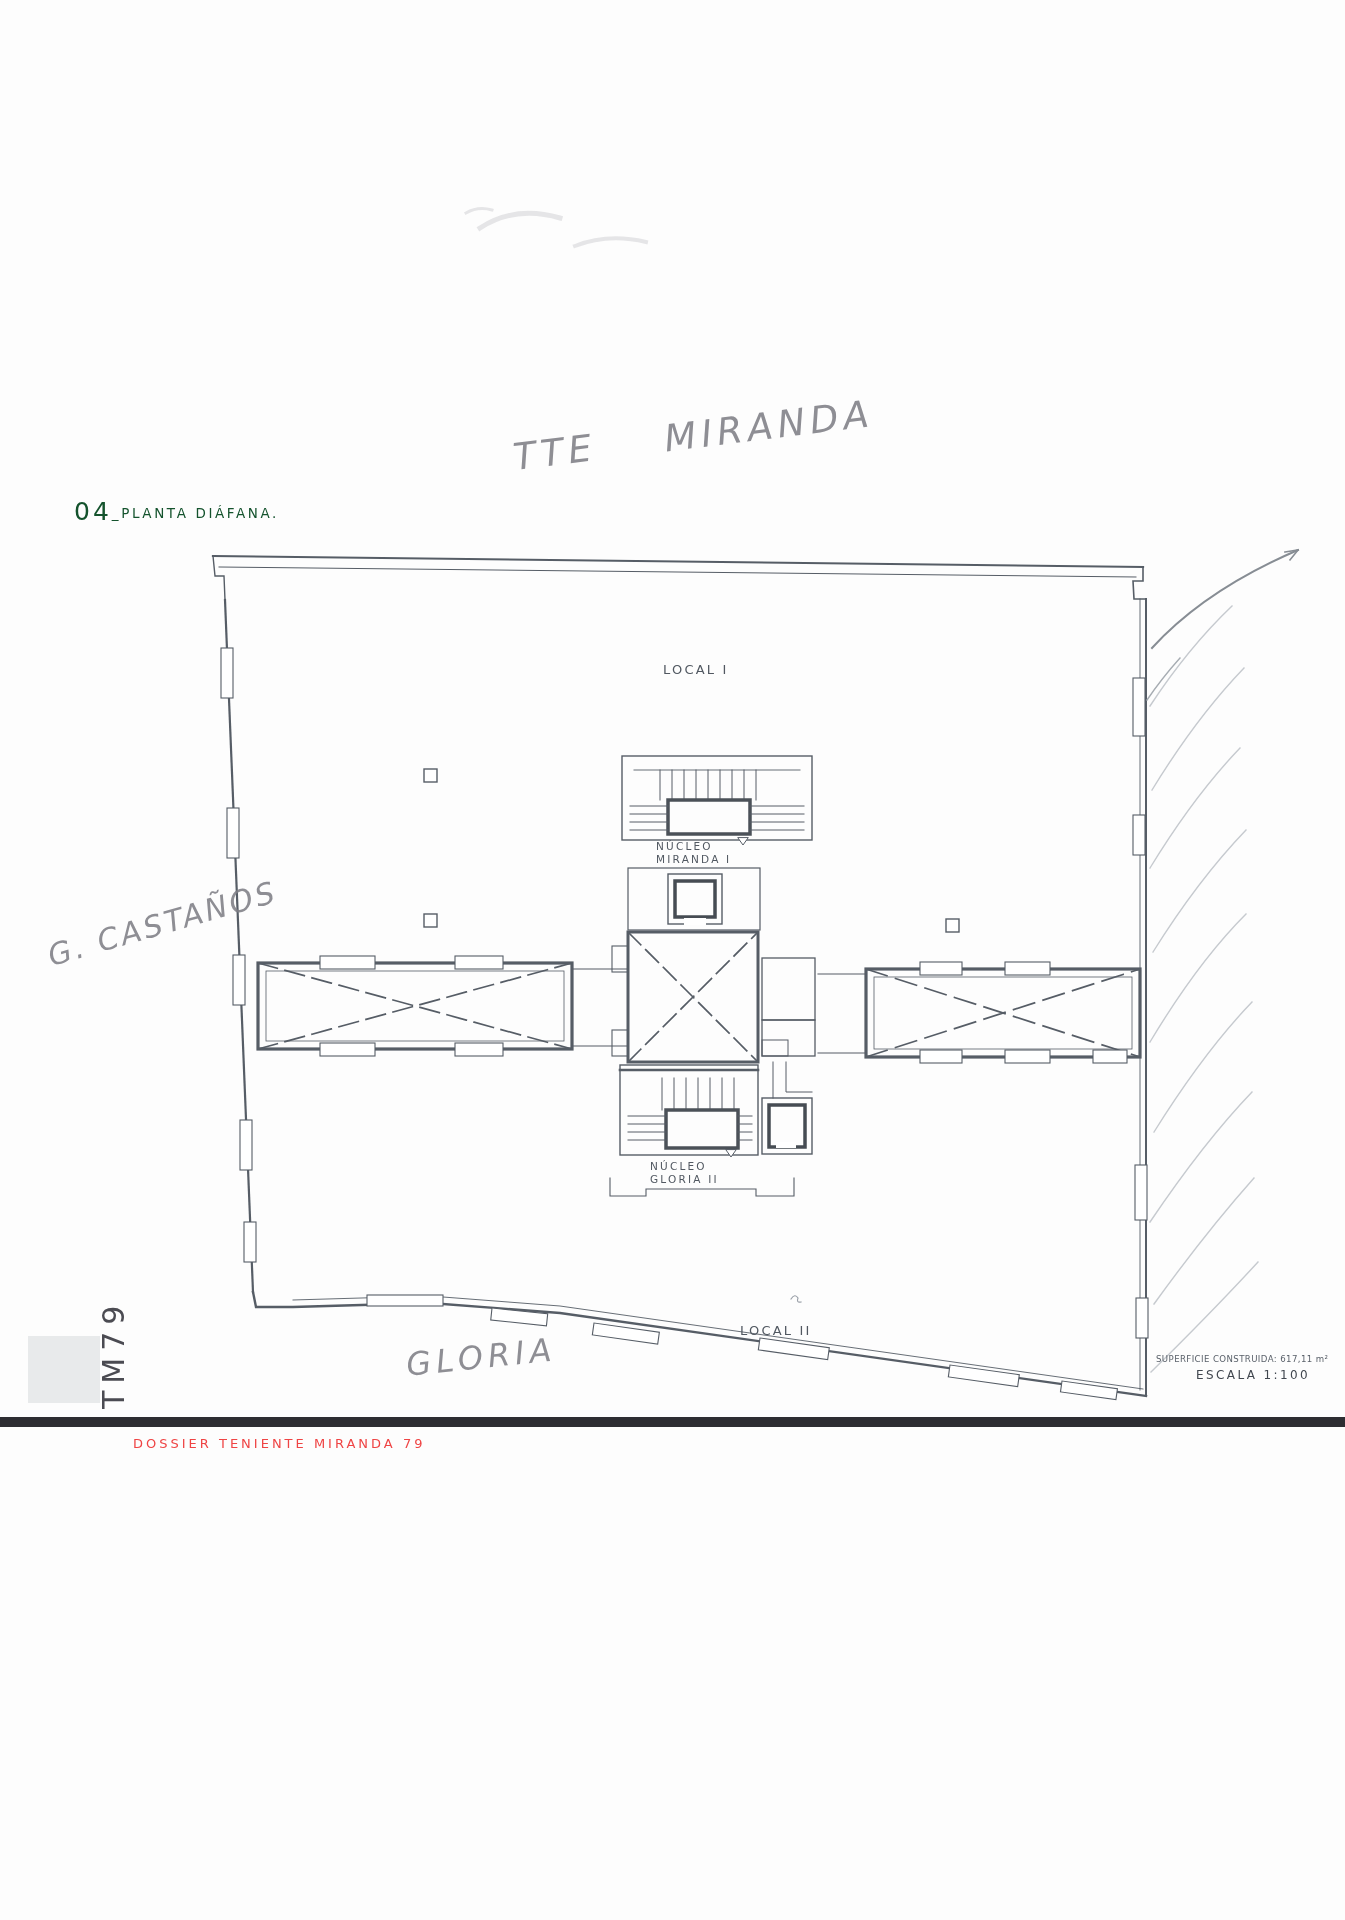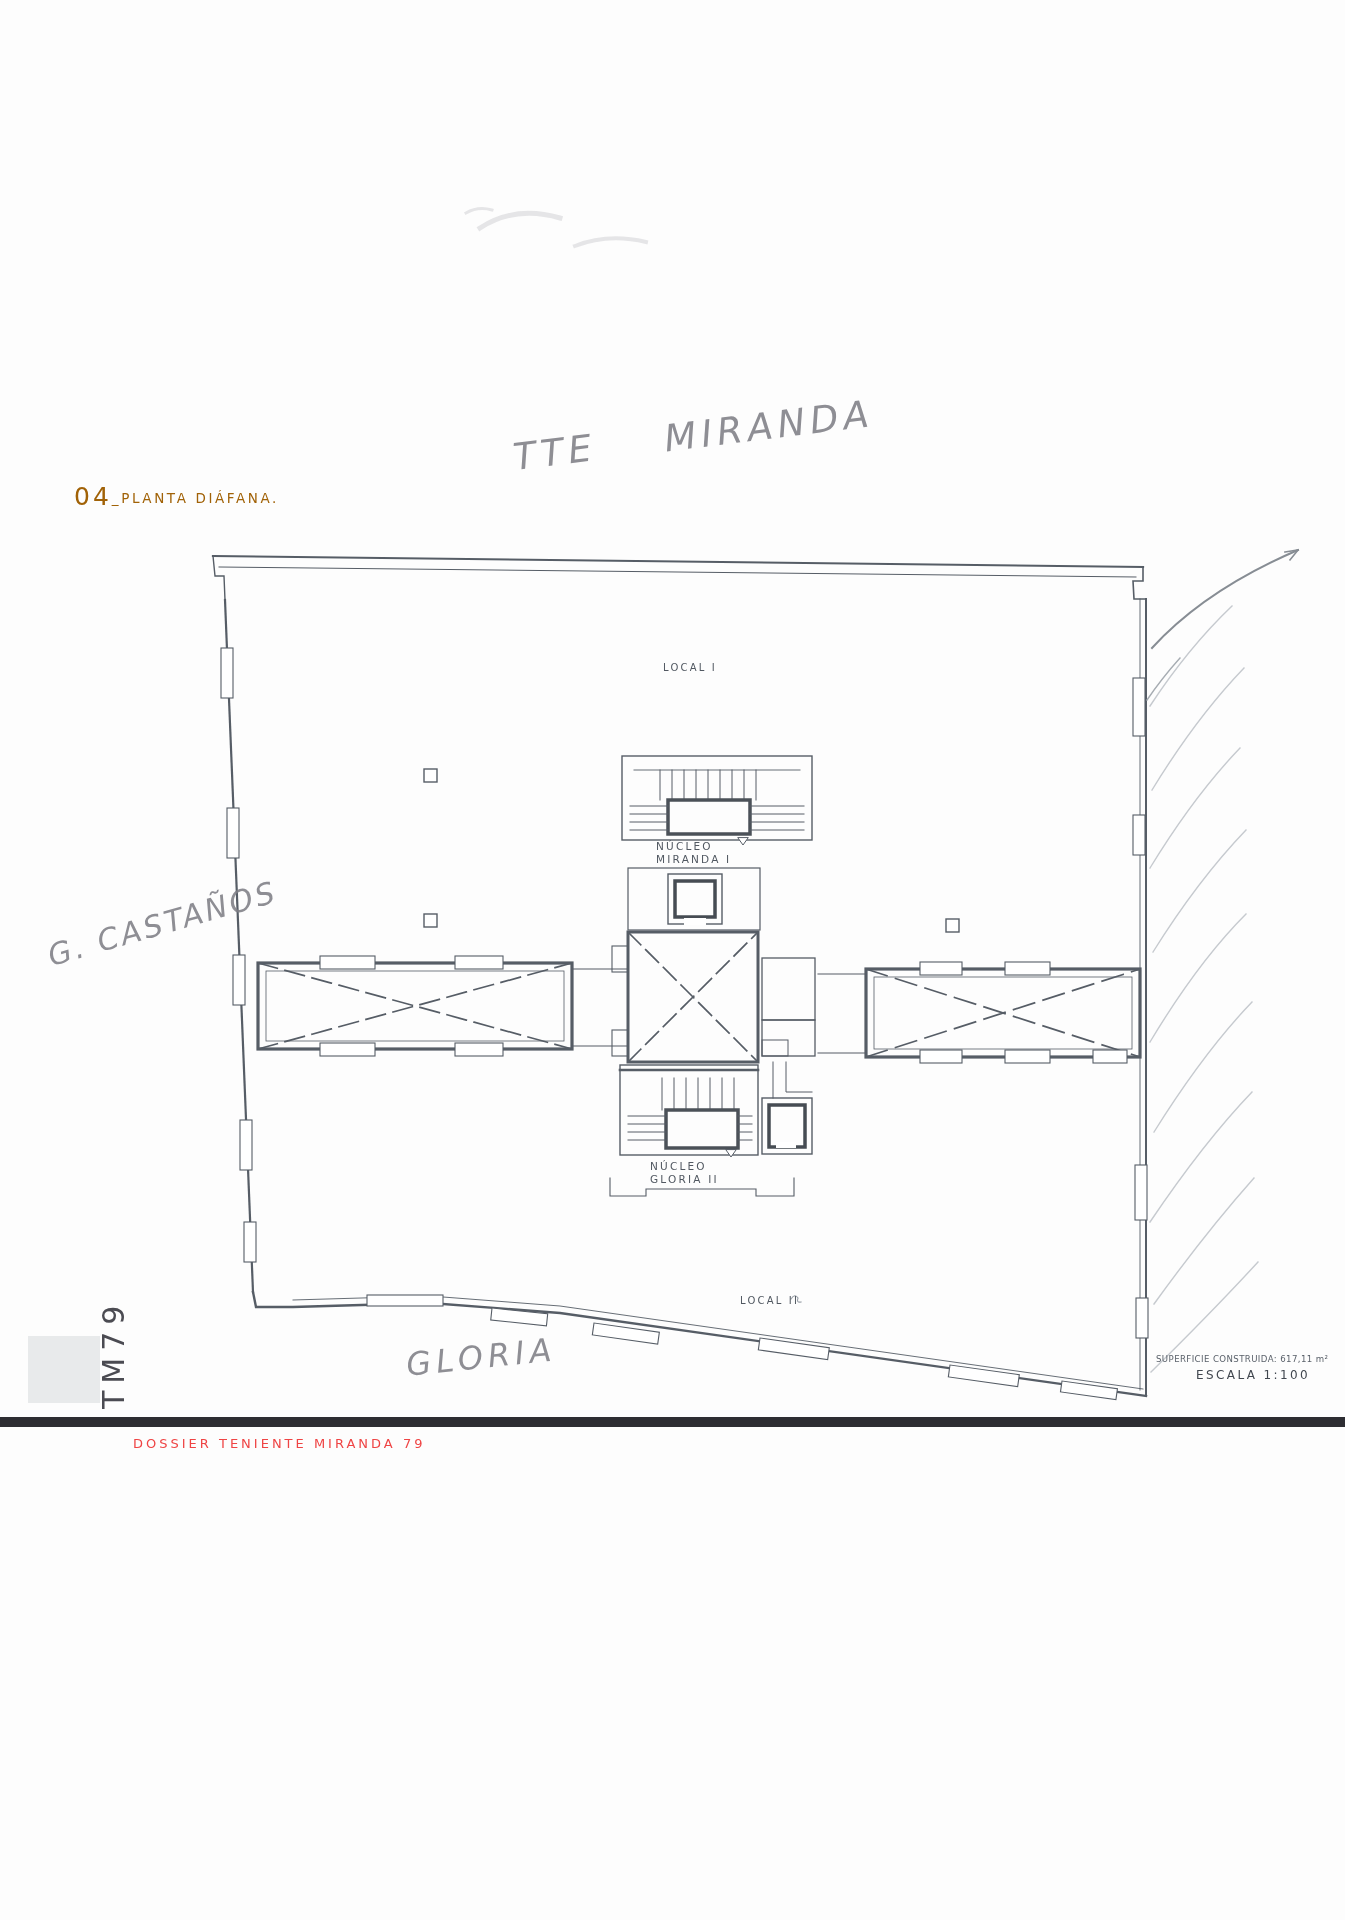--- a/index.html
+++ b/index.html
@@ -1,24 +1,24 @@
 <!DOCTYPE html>
 <html><head>
 <meta charset="utf-8">
 <style>
   html,body{margin:0;padding:0;background:#ffffff;}
   #page{
     position:relative;width:1345px;height:1920px;background:#fdfdfd;
     font-family:"DejaVu Sans",sans-serif;overflow:hidden;
   }
   .abs{position:absolute;}
-  .sheet-title{left:74px;top:482px;color:#a16207;white-space:nowrap;}
+  .sheet-title{left:74px;top:497px;color:#14532d;white-space:nowrap;}
   .sheet-title .num{font-size:25px;letter-spacing:3px;vertical-align:-2px;}
   .sheet-title .rest{font-size:13.5px;letter-spacing:2.6px;}
-  .plan-label{font-size:10px;letter-spacing:2.2px;color:#515861;white-space:nowrap;}
+  .plan-label{font-size:13px;letter-spacing:2.2px;color:#515861;white-space:nowrap;}
   .plan-label-2l{font-size:10.5px;letter-spacing:2.2px;color:#515861;line-height:13px;white-space:nowrap;}
   .surface-note{left:1156px;top:1354px;font-size:8.6px;letter-spacing:.4px;color:#5a616a;white-space:nowrap;text-align:center;}
   .scale-note{left:1156px;top:1368px;font-size:12px;letter-spacing:2.4px;color:#41474f;white-space:nowrap;margin-left:40px;}
   .dossier{left:133px;top:1436px;font-size:13px;letter-spacing:3px;color:#ef4444;white-space:nowrap;}
   .tm79{
     left:96px;top:1409px;transform:rotate(-90deg);transform-origin:0 0;
     font-size:30px;letter-spacing:7px;color:#4b4b52;white-space:nowrap;
   }
   
   .hand{font-style:italic;color:#7f7f86;white-space:nowrap;opacity:.88;}
@@ -193,21 +193,21 @@
   <div class="abs plan-label-2l" style="left:656px;top:840px;">
     <div>NÚCLEO</div>
     <div>MIRANDA I</div>
   </div>
 
   <div class="abs plan-label-2l" style="left:650px;top:1160px;">
     <div>NÚCLEO</div>
     <div>GLORIA II</div>
   </div>
 
-  <div class="abs plan-label" style="left:740px;top:1295px;">LOCAL II</div>
+  <div class="abs plan-label" style="left:740px;top:1323px;">LOCAL II</div>
 
   <div class="abs hand hand-top">TTE MIRANDA</div>
   <div class="abs hand hand-left">G. CASTAÑOS</div>
   <div class="abs hand hand-bottom">GLORIA</div>
 
   <div class="abs watermark"></div>
   <div class="abs tm79">TM79</div>
   <div class="abs dossier">DOSSIER TENIENTE MIRANDA 79</div>
   <div class="abs surface-note">SUPERFICIE CONSTRUIDA: 617,11 m²</div>
   <div class="abs scale-note">ESCALA 1:100</div>

